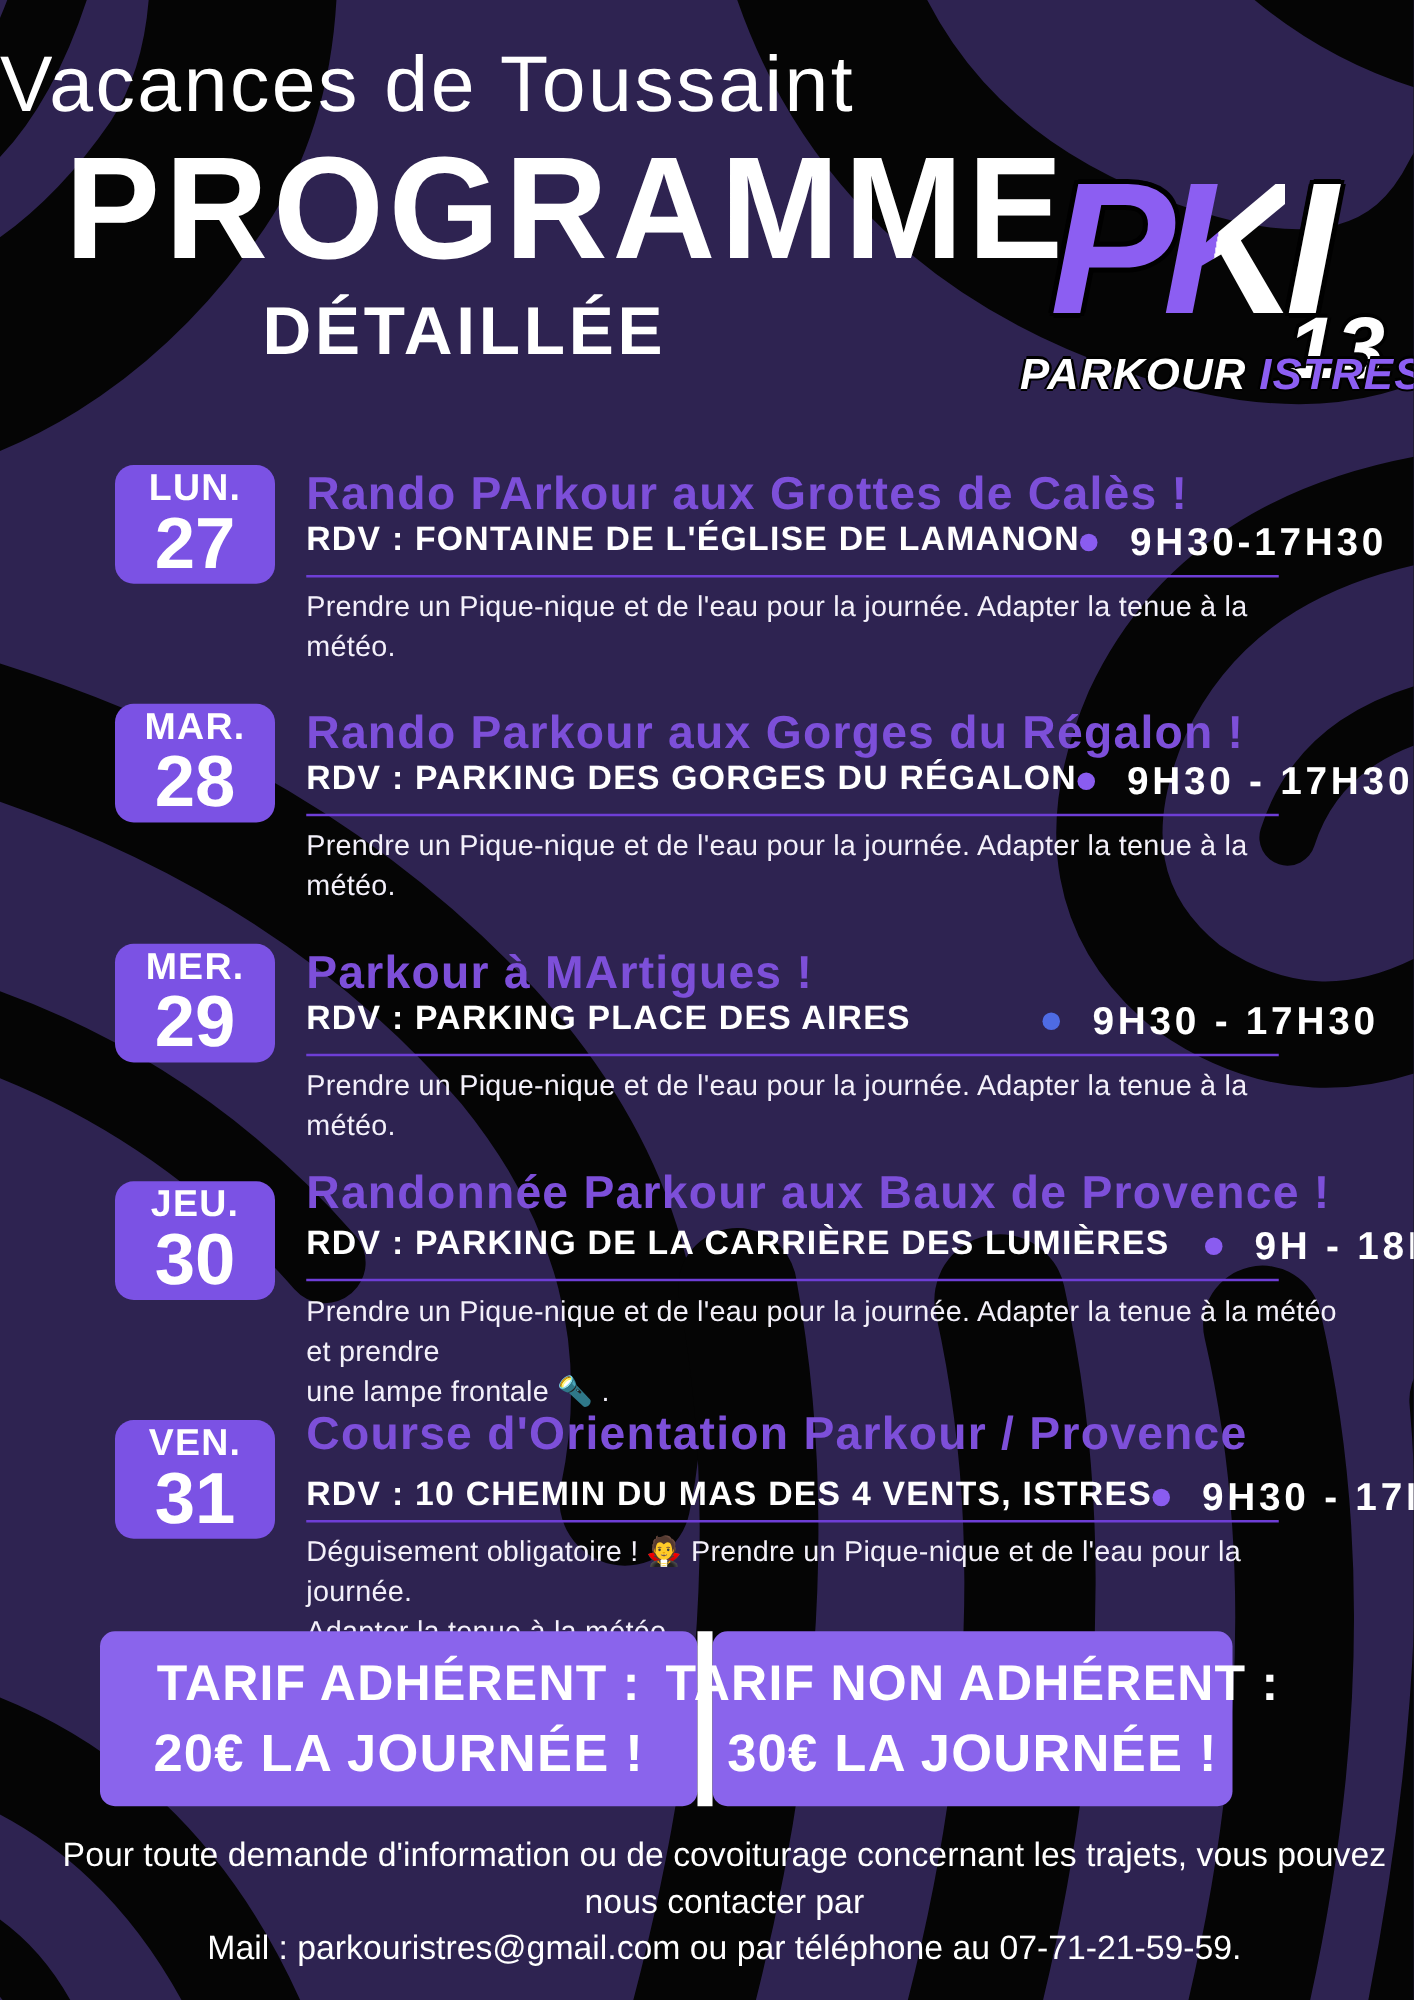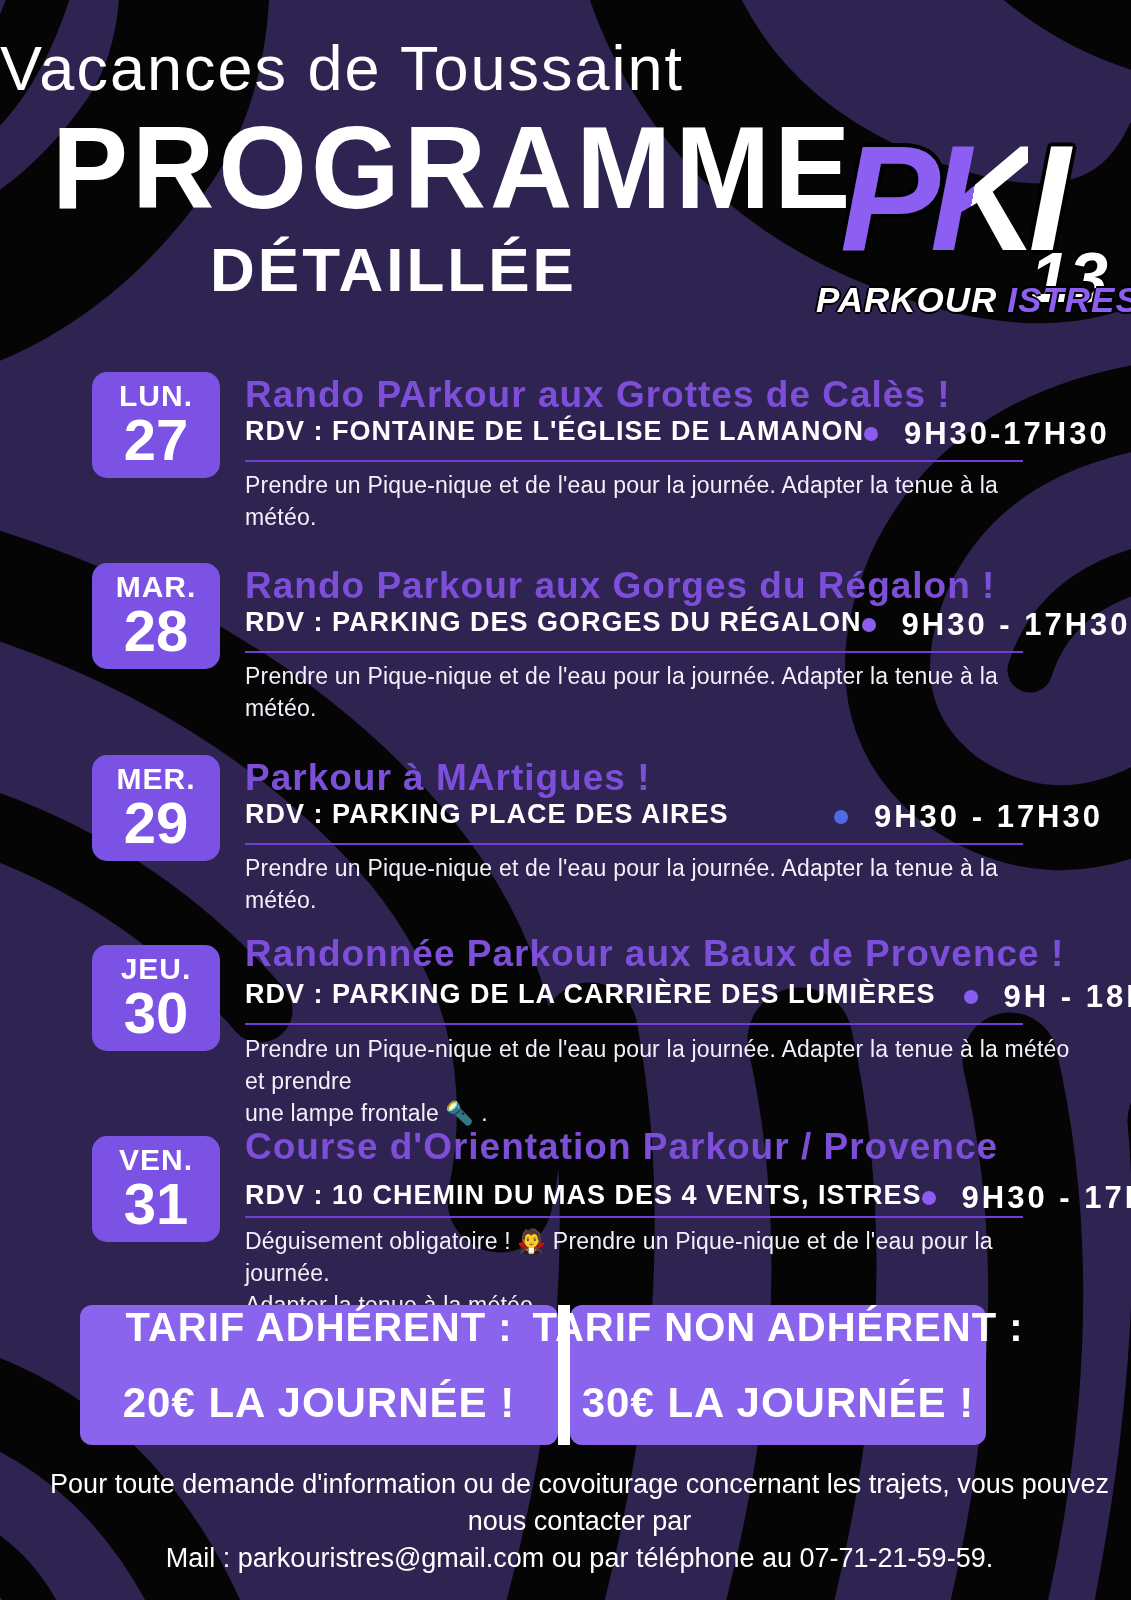--- a/index.html
+++ b/index.html
@@ -28,21 +28,21 @@
     position:absolute;top:16px;left:0;width:100%;text-align:left;
     font-size:63px;font-weight:400;letter-spacing:2px;color:var(--text_white);margin-top:16px;
   }
   .title1{
     position:absolute;top:102px;left:52px;
     font-size:114px;font-weight:700;letter-spacing:4px;color:var(--text_white);
     transform:scaleY(1.02);
   }
   .title2{
     position:absolute;top:234px;left:210px;
-    font-size:62px;font-weight:700;letter-spacing:3px;color:var(--text_white);
+    font-size:54px;font-weight:700;letter-spacing:3px;color:var(--text_white);
   }
 
   
   .logo{position:absolute;left:812px;top:146px;width:310px;height:170px;}
   .logo-pki{
     position:absolute;left:28px;top:-34px;
     font-size:150px;font-weight:700;font-style:italic;letter-spacing:-10px;
     text-shadow:4px 0 0 #000,-4px 0 0 #000,0 4px 0 #000,0 -4px 0 #000,
                 3px 3px 0 #000,-3px 3px 0 #000,3px -3px 0 #000,-3px -3px 0 #000;
   }
@@ -64,21 +64,21 @@
     font-size:35px;font-weight:700;font-style:italic;letter-spacing:1px;
     text-shadow:2px 0 0 #000,-2px 0 0 #000,0 2px 0 #000,0 -2px 0 #000;
   }
   .logo-brand .bw{color:#fff;margin-right:10px;}
   .logo-brand .bp{color:var(--logo_purple);}
 
   
   .event{position:absolute;left:0;width:100%;height:0;overflow:visible;}
   .e0{top:372px;} .e1{top:563px;} .e2{top:755px;} .e3{top:945px;} .e4{top:1136px;}
   .day-box{
-    position:absolute;left:92px;top:0;width:128px;height:106px;
+    position:absolute;left:92px;top:0;width:128px;height:95px;
     background:var(--accent_purple);border-radius:15px;
     display:flex;flex-direction:column;align-items:center;justify-content:center;
   }
   .day-abbr{font-size:30px;font-weight:700;letter-spacing:1px;line-height:30px;}
   .day-num{font-size:58px;font-weight:700;line-height:58px;}
   .ev-title{
     position:absolute;left:245px;top:2px;
     font-size:37px;font-weight:700;letter-spacing:1px;
     color:var(--title_purple);
   }
@@ -102,21 +102,21 @@
     font-size:23px;font-weight:400;line-height:32px;color:#f3f0fa;
     white-space:pre-line;letter-spacing:0.2px;
   }
   .e3 .ev-note{top:88px;} .e4 .ev-note{top:89px;}
 
   
   .pricing{position:absolute;left:80px;top:1305px;width:1006px;height:140px;display:flex;}
   .price-card{
     background:var(--card_purple);border-radius:12px;height:140px;
     display:flex;flex-direction:column;align-items:center;justify-content:space-between;
-    padding:0 10px 18px 10px;
+    padding:20px 10px 18px 10px;
   }
   .price-card.left{width:478px;}
   .price-card.right{width:416px;}
   .price-divider{width:12px;height:140px;background:#ffffff;flex:none;}
   .price-label{font-size:40px;font-weight:700;letter-spacing:1px;color:var(--text_white);white-space:nowrap;}
   .price-value{font-size:42px;font-weight:700;letter-spacing:1px;color:var(--text_white);white-space:nowrap;}
 
   
   .footer{
     position:absolute;left:0;top:1466px;width:100%;text-align:center;

